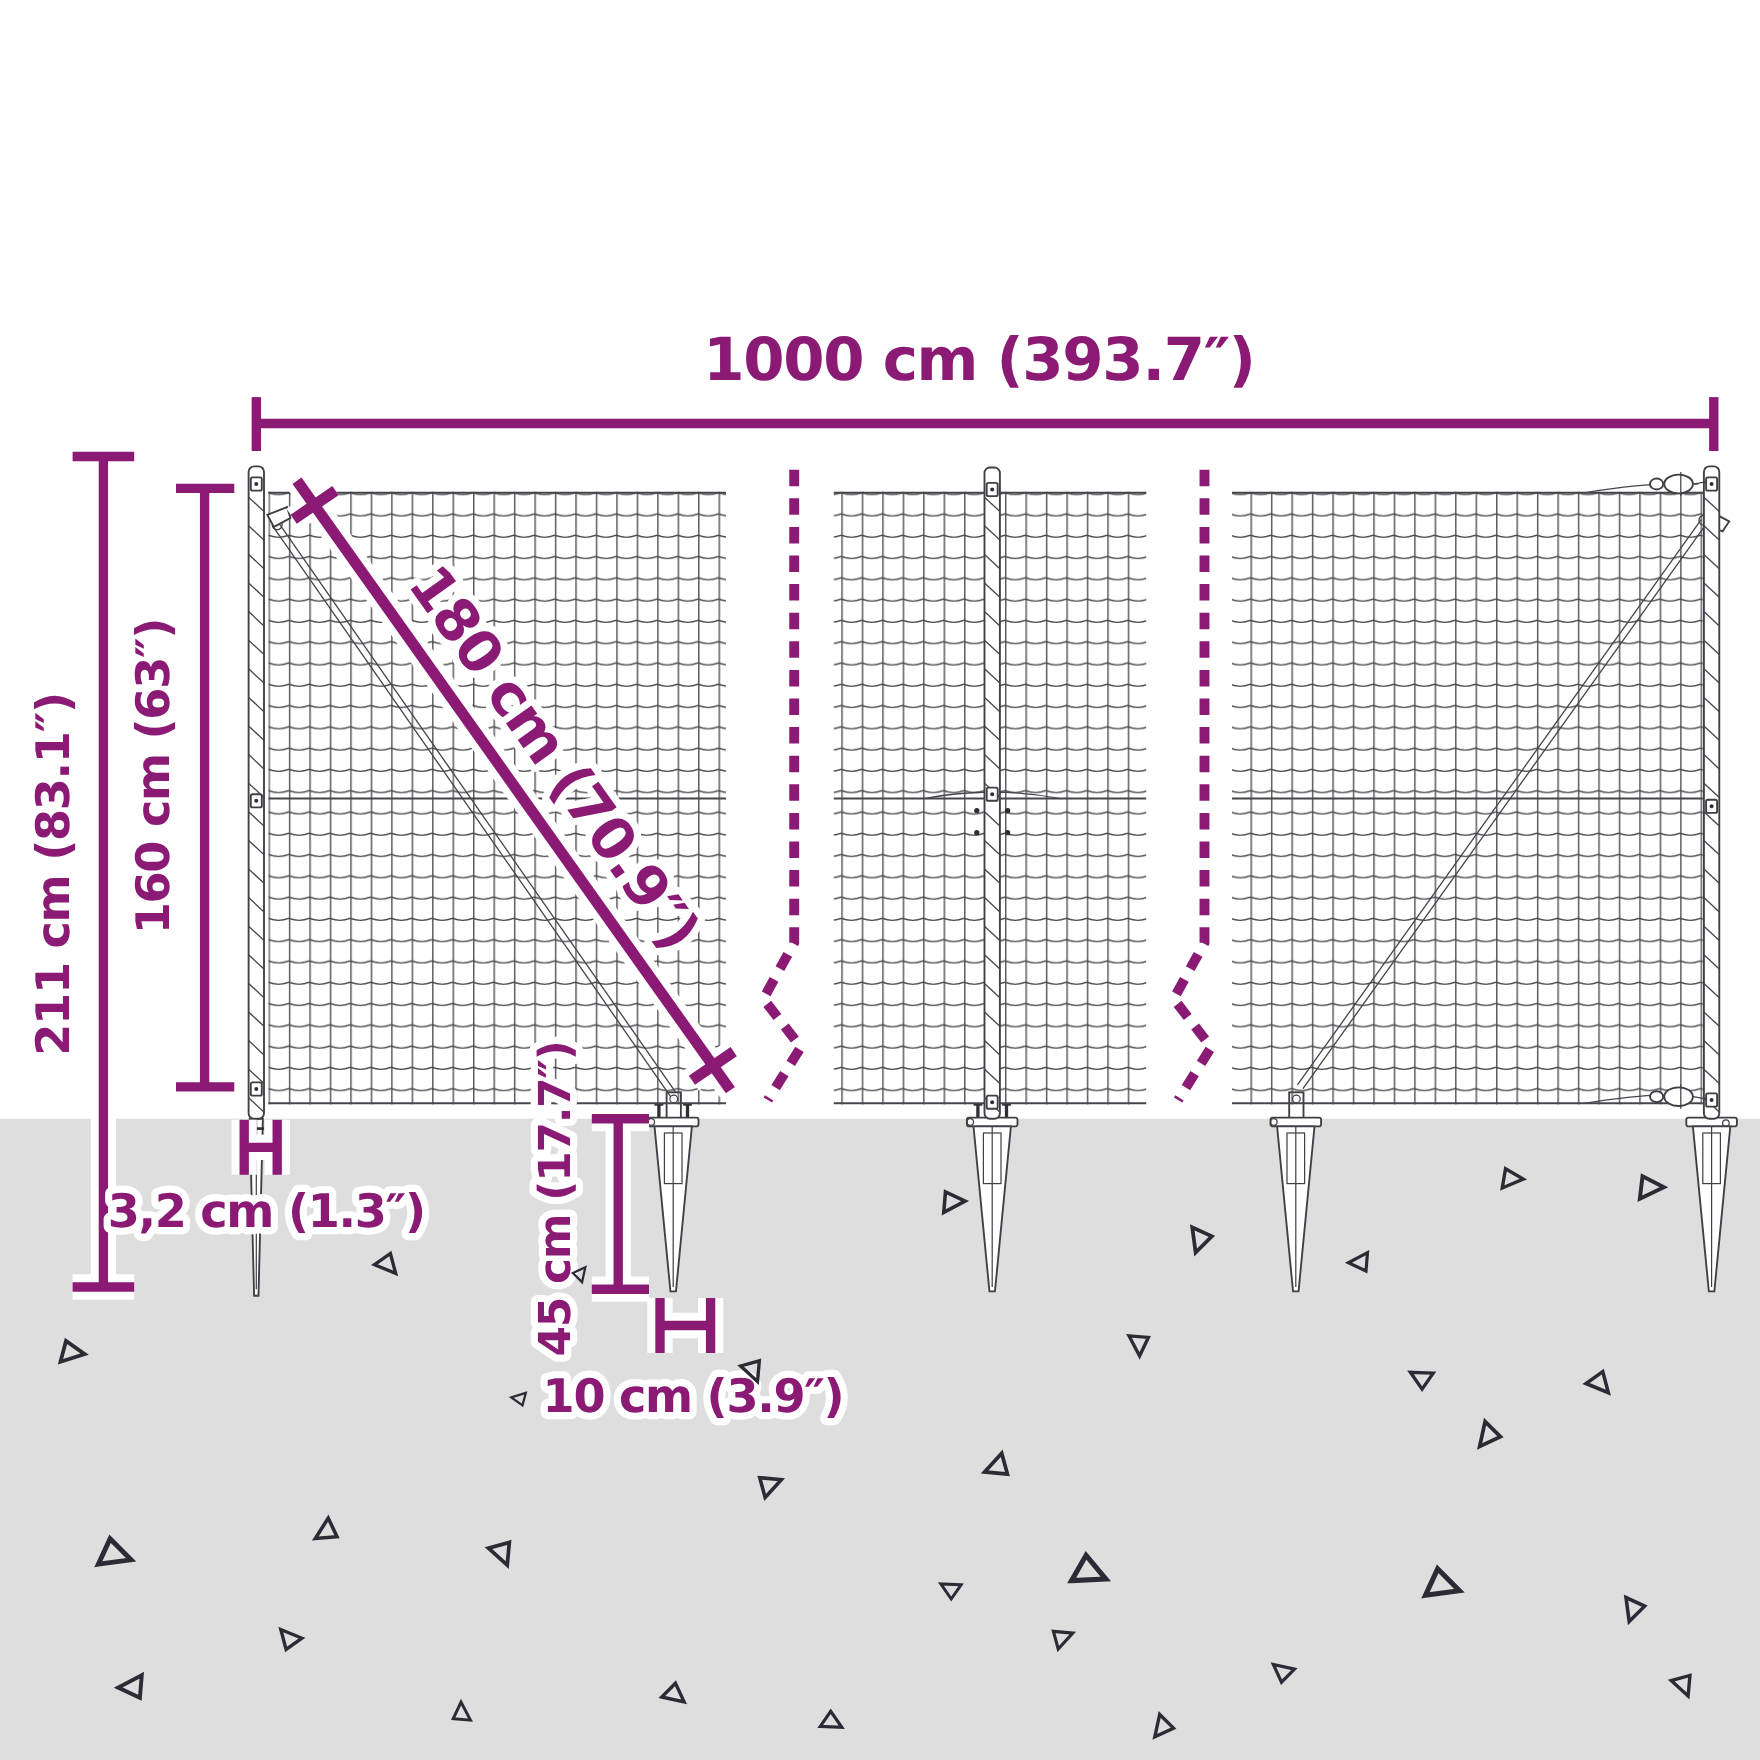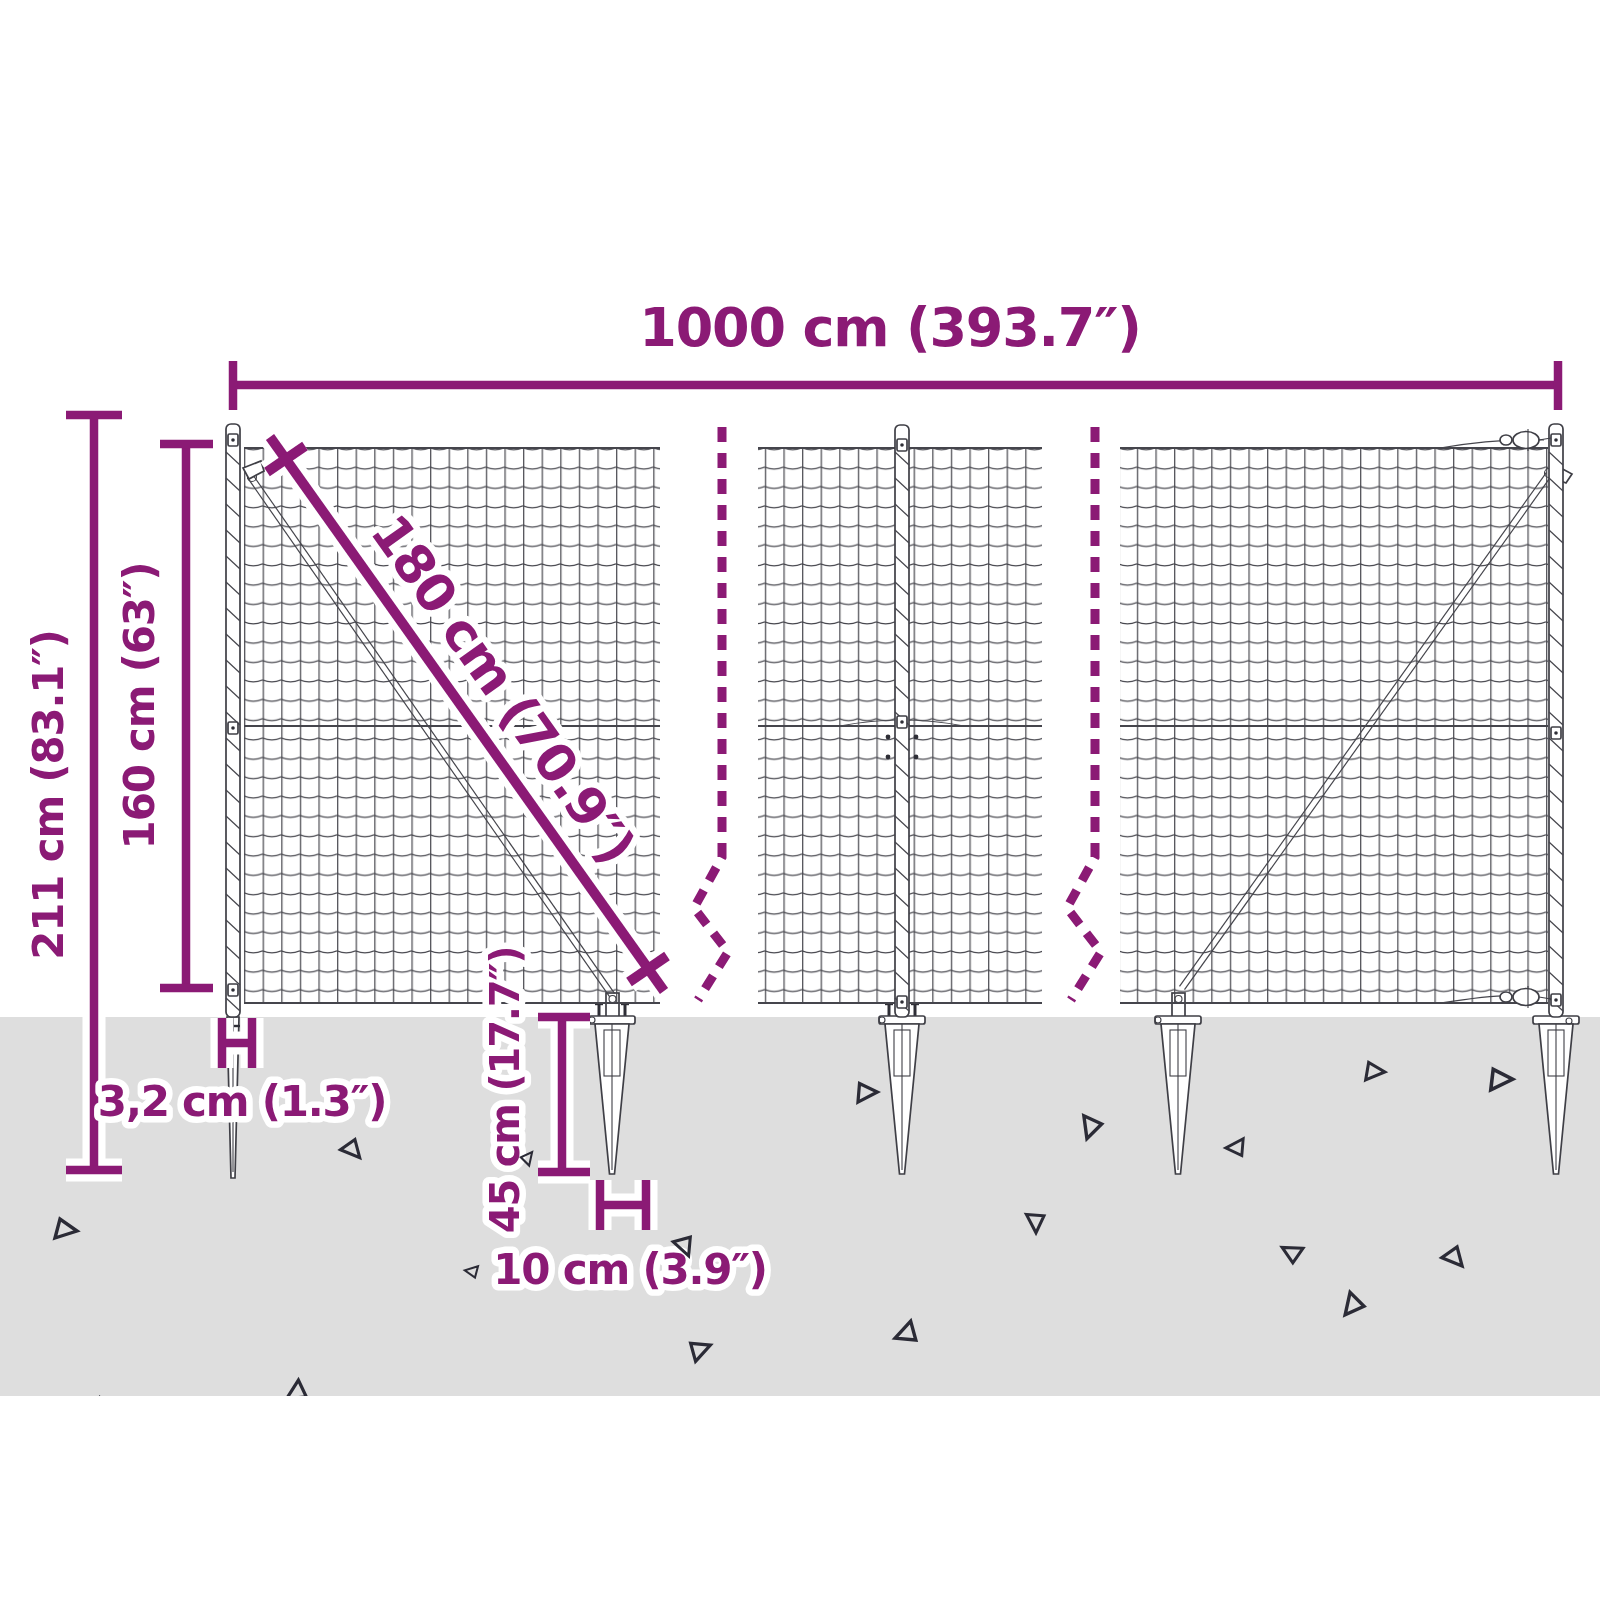--- a/index.html
+++ b/index.html
@@ -1,16 +1,16 @@
 <!DOCTYPE html>
 <html><head>
 <meta charset="utf-8">
 <style>
   html,body{margin:0;padding:0;background:#fff;}
-  .stage{width:1600px;height:1396px;position:relative;font-family:"DejaVu Sans","Liberation Sans",sans-serif;}
+  .stage{width:1600px;height:1600px;position:relative;font-family:"DejaVu Sans","Liberation Sans",sans-serif;}
   svg{display:block;}
   
   .wire{stroke:#45454c;stroke-width:1.8;fill:none;}
   .fine{stroke:#45454c;stroke-width:1.2;fill:none;}
   .part{stroke:#3f3f46;stroke-width:1.7;fill:#ffffff;}
   .partfine{stroke:#3f3f46;stroke-width:1.1;fill:none;}
   .dark{fill:#2e2e36;stroke:none;}
   
   .dim{stroke:#8b1a75;stroke-width:8.5;fill:none;stroke-linecap:butt;}
   .dimthick{stroke:#8b1a75;stroke-width:10;fill:none;}

